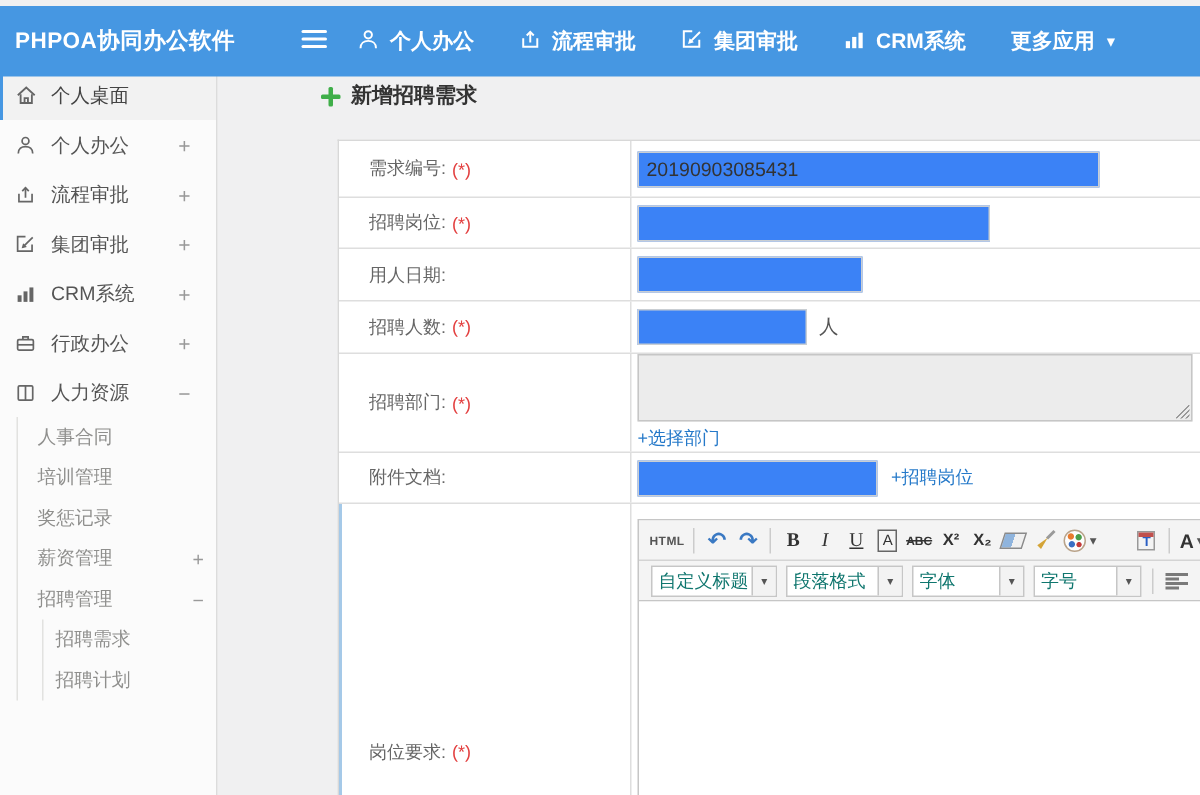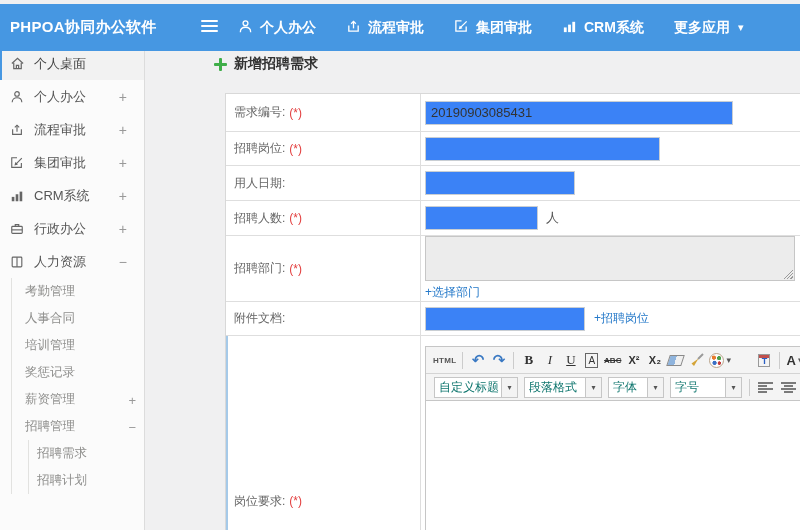--- a/index.html
+++ b/index.html
@@ -31,21 +31,21 @@
   
   .main{position:absolute;left:145px;top:47px;right:0;bottom:0;background:#f0f0f1;overflow:hidden;}
   .titlebar{position:absolute;left:69px;top:8px;display:flex;align-items:center;}
   .plus{width:13px;height:13px;position:relative;margin-right:7px;}
   .plus::before{content:"";position:absolute;left:5px;top:0;width:3px;height:13px;background:#3fae49;border-radius:1px;}
   .plus::after{content:"";position:absolute;left:0;top:5px;width:13px;height:3px;background:#3fae49;border-radius:1px;}
   .page-title{font-size:14px;font-weight:bold;color:#333;}
   
   .ftable{position:absolute;left:80px;top:46px;width:760px;background:#fff;border:1px solid #d8d8d8;border-bottom:none;}
   .frow{display:flex;border-bottom:1px solid #dedede;}
-  .fcell-l{width:195px;min-width:195px;border-right:1px solid #dedede;display:flex;align-items:center;padding-left:8px;box-sizing:border-box;}
+  .fcell-l{width:195px;min-width:195px;border-right:1px solid #dedede;display:flex;align-items:center;padding-left:20px;box-sizing:border-box;}
   .fcell-r{flex:1;display:flex;align-items:center;padding-left:4px;}
   .flabel{font-size:12px;color:#666;}
   .req{font-size:12px;color:#e34040;margin-left:4px;}
   .r1{height:37px}.r2{height:33px}.r3{height:34px}.r4{height:34px}.r5{height:65px}.r6{height:33px}
   .r7{height:330px;box-shadow:inset 2px 0 0 #a5c9e8;}
   .r7 .fcell-r{align-items:flex-start;}
   .inp{height:24px;border:1px solid #c9ced3;background:#3b82f6;font-size:13px;color:#333;padding:0 5px;box-sizing:border-box;outline:none;}
   .w1{width:308px}.w2{width:235px}.w3{width:150px}.w4{width:113px}.w6{width:160px}
   .suffix{font-size:13px;color:#555;margin-left:8px;}
   .lnk{font-size:12px;color:#2579c9;text-decoration:none;cursor:pointer;}
@@ -76,21 +76,21 @@
                radial-gradient(circle at 35% 68%,#3a6fc4 0 1.8px,transparent 2.4px),
                radial-gradient(circle at 72% 70%,#c43a3a 0 1.5px,transparent 2px),#fdfdfd;}
   .mini-caret{font-size:9px;color:#555;margin-left:2px;}
   .tb-quote{font-family:"Liberation Serif",serif;font-weight:bold;font-size:14px;letter-spacing:-2px;margin-top:43px;}
   .clip{width:12px;height:13px;border:1px solid #999;background:#f4f4f4;position:relative;display:flex;align-items:flex-end;justify-content:center;font-size:9px;font-weight:bold;color:#2a5fc4;box-sizing:border-box;}
   .clip::before{content:"";position:absolute;top:0;left:0;right:0;height:3px;background:#c0504d;}
   .tb-fontcolor{font-weight:bold;font-size:13px;}
   .dd{display:inline-flex;align-items:stretch;border:1px solid #c6c6c6;background:#fff;height:21px;margin:0 3px;cursor:pointer;flex:0 0 auto;box-sizing:border-box;}
   .dd .dd-label{display:flex;align-items:center;padding:0 4px;font-size:12px;color:#0f766e;flex:1;overflow:hidden;}
   .dd .dd-arrow{width:15px;border-left:1px solid #c6c6c6;background:#f3f3f3;display:flex;align-items:center;justify-content:center;font-size:8px;color:#555;}
-  .ddw1{width:84px}.ddw2{width:78px}.ddw3{width:56px}.ddw4{width:72px}
+  .ddw1{width:84px}.ddw2{width:78px}.ddw3{width:75px}.ddw4{width:72px}
   .al{width:15px;height:11px;margin:0 4px;display:flex;flex-direction:column;justify-content:space-between;cursor:pointer;flex:0 0 auto;}
   .al i{display:block;height:2px;background:#7a7a7a;width:100%;}
   .al.left i:nth-child(even){width:62%;}
   .al.center i:nth-child(even){width:62%;margin:0 auto;}
   .edit-area{height:200px;background:#fff;cursor:text;}
   .brush-svg{flex:0 0 auto;}
 </style>
 </head>
 <body>
 
@@ -217,23 +217,20 @@
     <span class="sicon">
       <svg width="14" height="14" viewBox="0 0 16 16" fill="none" stroke="#666" stroke-width="1.3">
         <rect x="2.5" y="2.5" width="11" height="11" rx="1"></rect>
           <path d="M8 2.5 V13.5"></path>
       </svg>
     </span>
     <span>人力资源</span>
     <span class="exp">−</span>
   </div>
   <div class="grp1">
-    <div class="s-sub">
-      <span>考勤管理</span>
-    </div>
     <div class="s-sub">
       <span>人事合同</span>
     </div>
     <div class="s-sub">
       <span>培训管理</span>
     </div>
     <div class="s-sub">
       <span>奖惩记录</span>
     </div>
     <div class="s-sub">

